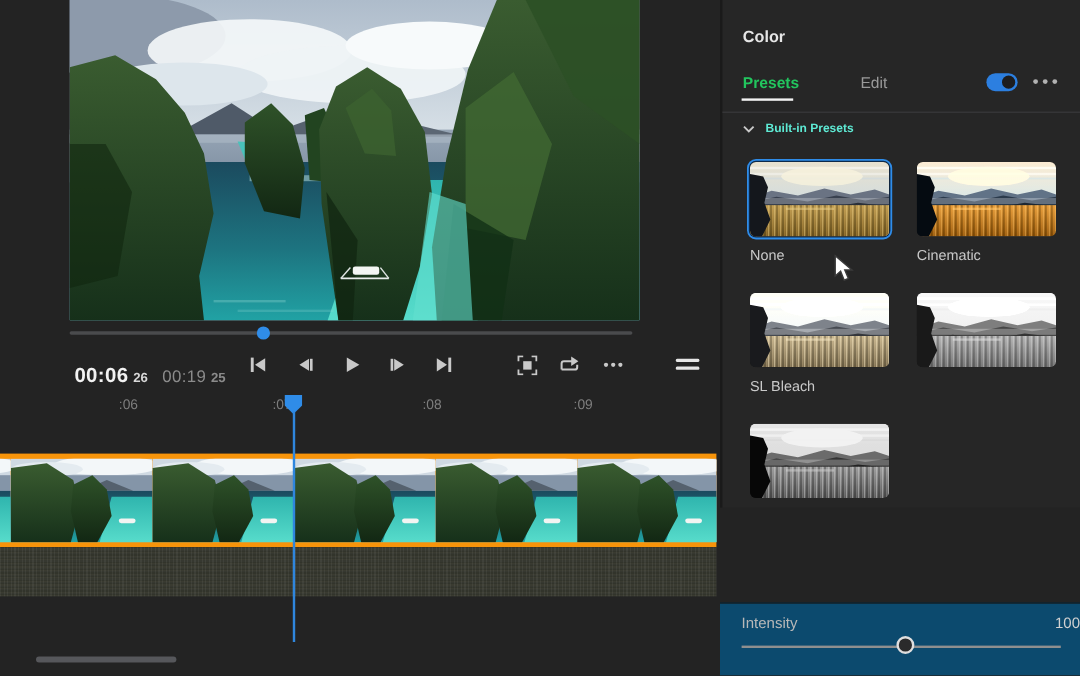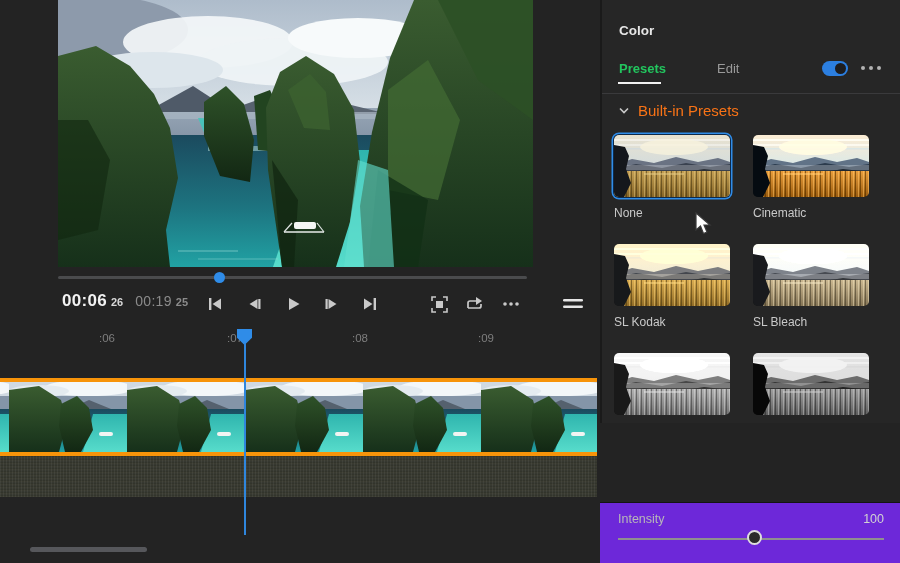--- a/index.html
+++ b/index.html
@@ -9,21 +9,21 @@
   #stage { position:relative; width:900px; height:563px; background:#232323; }
 
   
   #preview-img { left:58px; top:0; width:475px; height:267px; background:#0d141a; }
   #preview-img svg { display:block; }
 
   #scrubber { left:58px; top:276px; width:469px; height:3px; background:#4a4b4d; border-radius:2px; }
   #scrubber-dot { left:214px; top:272px; width:11px; height:11px; border-radius:50%; background:#2f8ce8; }
 
   .tc-row { left:62px; top:291px; height:26px; display:flex; align-items:baseline; gap:4px; }
-  .tc-cur { color:#f2f2f2; font-size:17px; font-weight:600; letter-spacing:.3px; }
+  .tc-cur { color:#f2f2f2; font-size:17px; font-weight:600; letter-spacing:.3px;margin-top:12px; }
   .tc-cur-f { color:#d8d8d8; font-size:11px; font-weight:700; margin-right:8px; }
   .tc-dur { color:#8b8b8b; font-size:14px; font-weight:400; letter-spacing:.3px; }
   .tc-dur-f { color:#8b8b8b; font-size:11px; font-weight:700; }
 
   .tbtn { top:295px; width:18px; height:18px; display:flex; align-items:center; justify-content:center; cursor:pointer; }
   .tbtn svg { display:block; }
 
   
   .tick { top:332px; color:#7e7e7e; font-size:11.5px; }
   #playhead-head { left:237px; top:329px; width:15px; height:16px; background:#2f8ce8;
@@ -49,42 +49,42 @@
   #tab-presets { left:17px; color:#22c55e; font-weight:600; }
   #tab-presets-underline { left:16px; top:82px; width:43px; height:2px; background:#f2f2f2; }
   #tab-edit { left:82px; color:#9a9a9a;margin-left:33px; }
   #panel-toggle { left:220px; top:61px; width:26px; height:15px; border-radius:8px; background:#2c7fe0; cursor:pointer; }
   #panel-toggle .knob { position:absolute; right:2px; top:2px; width:11px; height:11px; border-radius:50%; background:#1d1d1f; }
   #panel-more { left:259px; top:66px; display:flex; gap:4px; cursor:pointer; }
   #panel-more i { width:4px; height:4px; border-radius:50%; background:#b2b2b2; }
   #panel-divider { left:0; top:93px; width:300px; height:1px; background:#3a3a3c; }
 
   #section-hdr { left:17px; top:102px; display:flex; align-items:center; gap:9px; cursor:pointer; }
-  #section-hdr span { color:#f97316; font-size:15px; font-weight:400; }
-
-  #preset-grid { left:12px; top:135px; width:268px; display:grid;
+  #section-hdr span { color:#5eead4; font-size:10px; font-weight:700; }
+
+  #preset-grid { left:23px; top:135px; width:268px; display:grid;
      grid-template-columns:116px 116px; column-gap:25px; row-gap:14px;gap:23px; }
   .pcell { width:116px; height:86px; cursor:pointer; }
   .pthumb { width:116px; height:62px; border-radius:5px; overflow:hidden; background:#111; }
   .pthumb svg { display:block; }
   .pcell.selected .pthumb { box-shadow:0 0 0 1px #0e2a4a, 0 0 0 2.5px #2f8ce8; }
   .plabel { margin-top:9px; color:#c9c9c9; font-size:12px; }
 
   .f-none {} 
   .f-cinematic { filter:contrast(1.12) saturate(1.3) hue-rotate(-8deg); }
   .f-film { filter:brightness(1.07) contrast(.93) saturate(.85); }
   .f-kodak { filter:sepia(.3) saturate(1.35) brightness(1.02); }
   .f-bleach { filter:saturate(.45) brightness(1.14); }
   .f-fuji { filter:hue-rotate(14deg) saturate(.95) brightness(1.05); }
   .f-gray1 { filter:grayscale(1) brightness(1.1); }
   .f-gray2 { filter:grayscale(1) contrast(1.15) brightness(.95); }
 
-  #intensity { left:600px; top:502px; width:300px; height:61px; background:#6d28d9; border-top:1px solid #141414; z-index:5; }
+  #intensity { left:600px; top:502px; width:300px; height:61px; background:#0c4a6e; border-top:1px solid #141414; z-index:5; }
   #intensity-label { left:18px; top:9px; color:#b8b8b8; font-size:12.5px; }
-  #intensity-value { left:0; top:9px; width:284px; text-align:right; color:#d2d2d2; font-size:12.5px; }
+  #intensity-value { left:16px; top:9px; width:284px; text-align:right; color:#d2d2d2; font-size:12.5px; }
   #intensity-track { left:18px; top:35px; width:266px; height:2px; background:#8f8f8f; cursor:pointer; }
   #intensity-knob { left:147px; top:27px; width:15px; height:15px; border-radius:50%;
      background:#2a2a2b; border:2px solid #dedede; cursor:grab; }
 
   #cursor { left:695px; top:212px; z-index:50; pointer-events:none; }
 </style>
 </head>
 <body>
 
 <svg width="0" height="0" style="position:absolute">
@@ -353,28 +353,20 @@
       <div class="pcell">
         <div class="pthumb">
             <svg width="116" height="62" class="f-cinematic">
               <use href="#field-scene"></use>
             </svg>
           </div>
         <div class="plabel">Cinematic</div>
       </div>
       <div class="pcell">
         <div class="pthumb">
-            <svg width="116" height="62" class="f-kodak">
-              <use href="#field-scene"></use>
-            </svg>
-          </div>
-        <div class="plabel">SL Kodak</div>
-      </div>
-      <div class="pcell">
-        <div class="pthumb">
             <svg width="116" height="62" class="f-bleach">
               <use href="#field-scene"></use>
             </svg>
           </div>
         <div class="plabel">SL Bleach</div>
       </div>
       <div class="pcell">
         <div class="pthumb">
             <svg width="116" height="62" class="f-gray1">
               <use href="#field-scene"></use>

